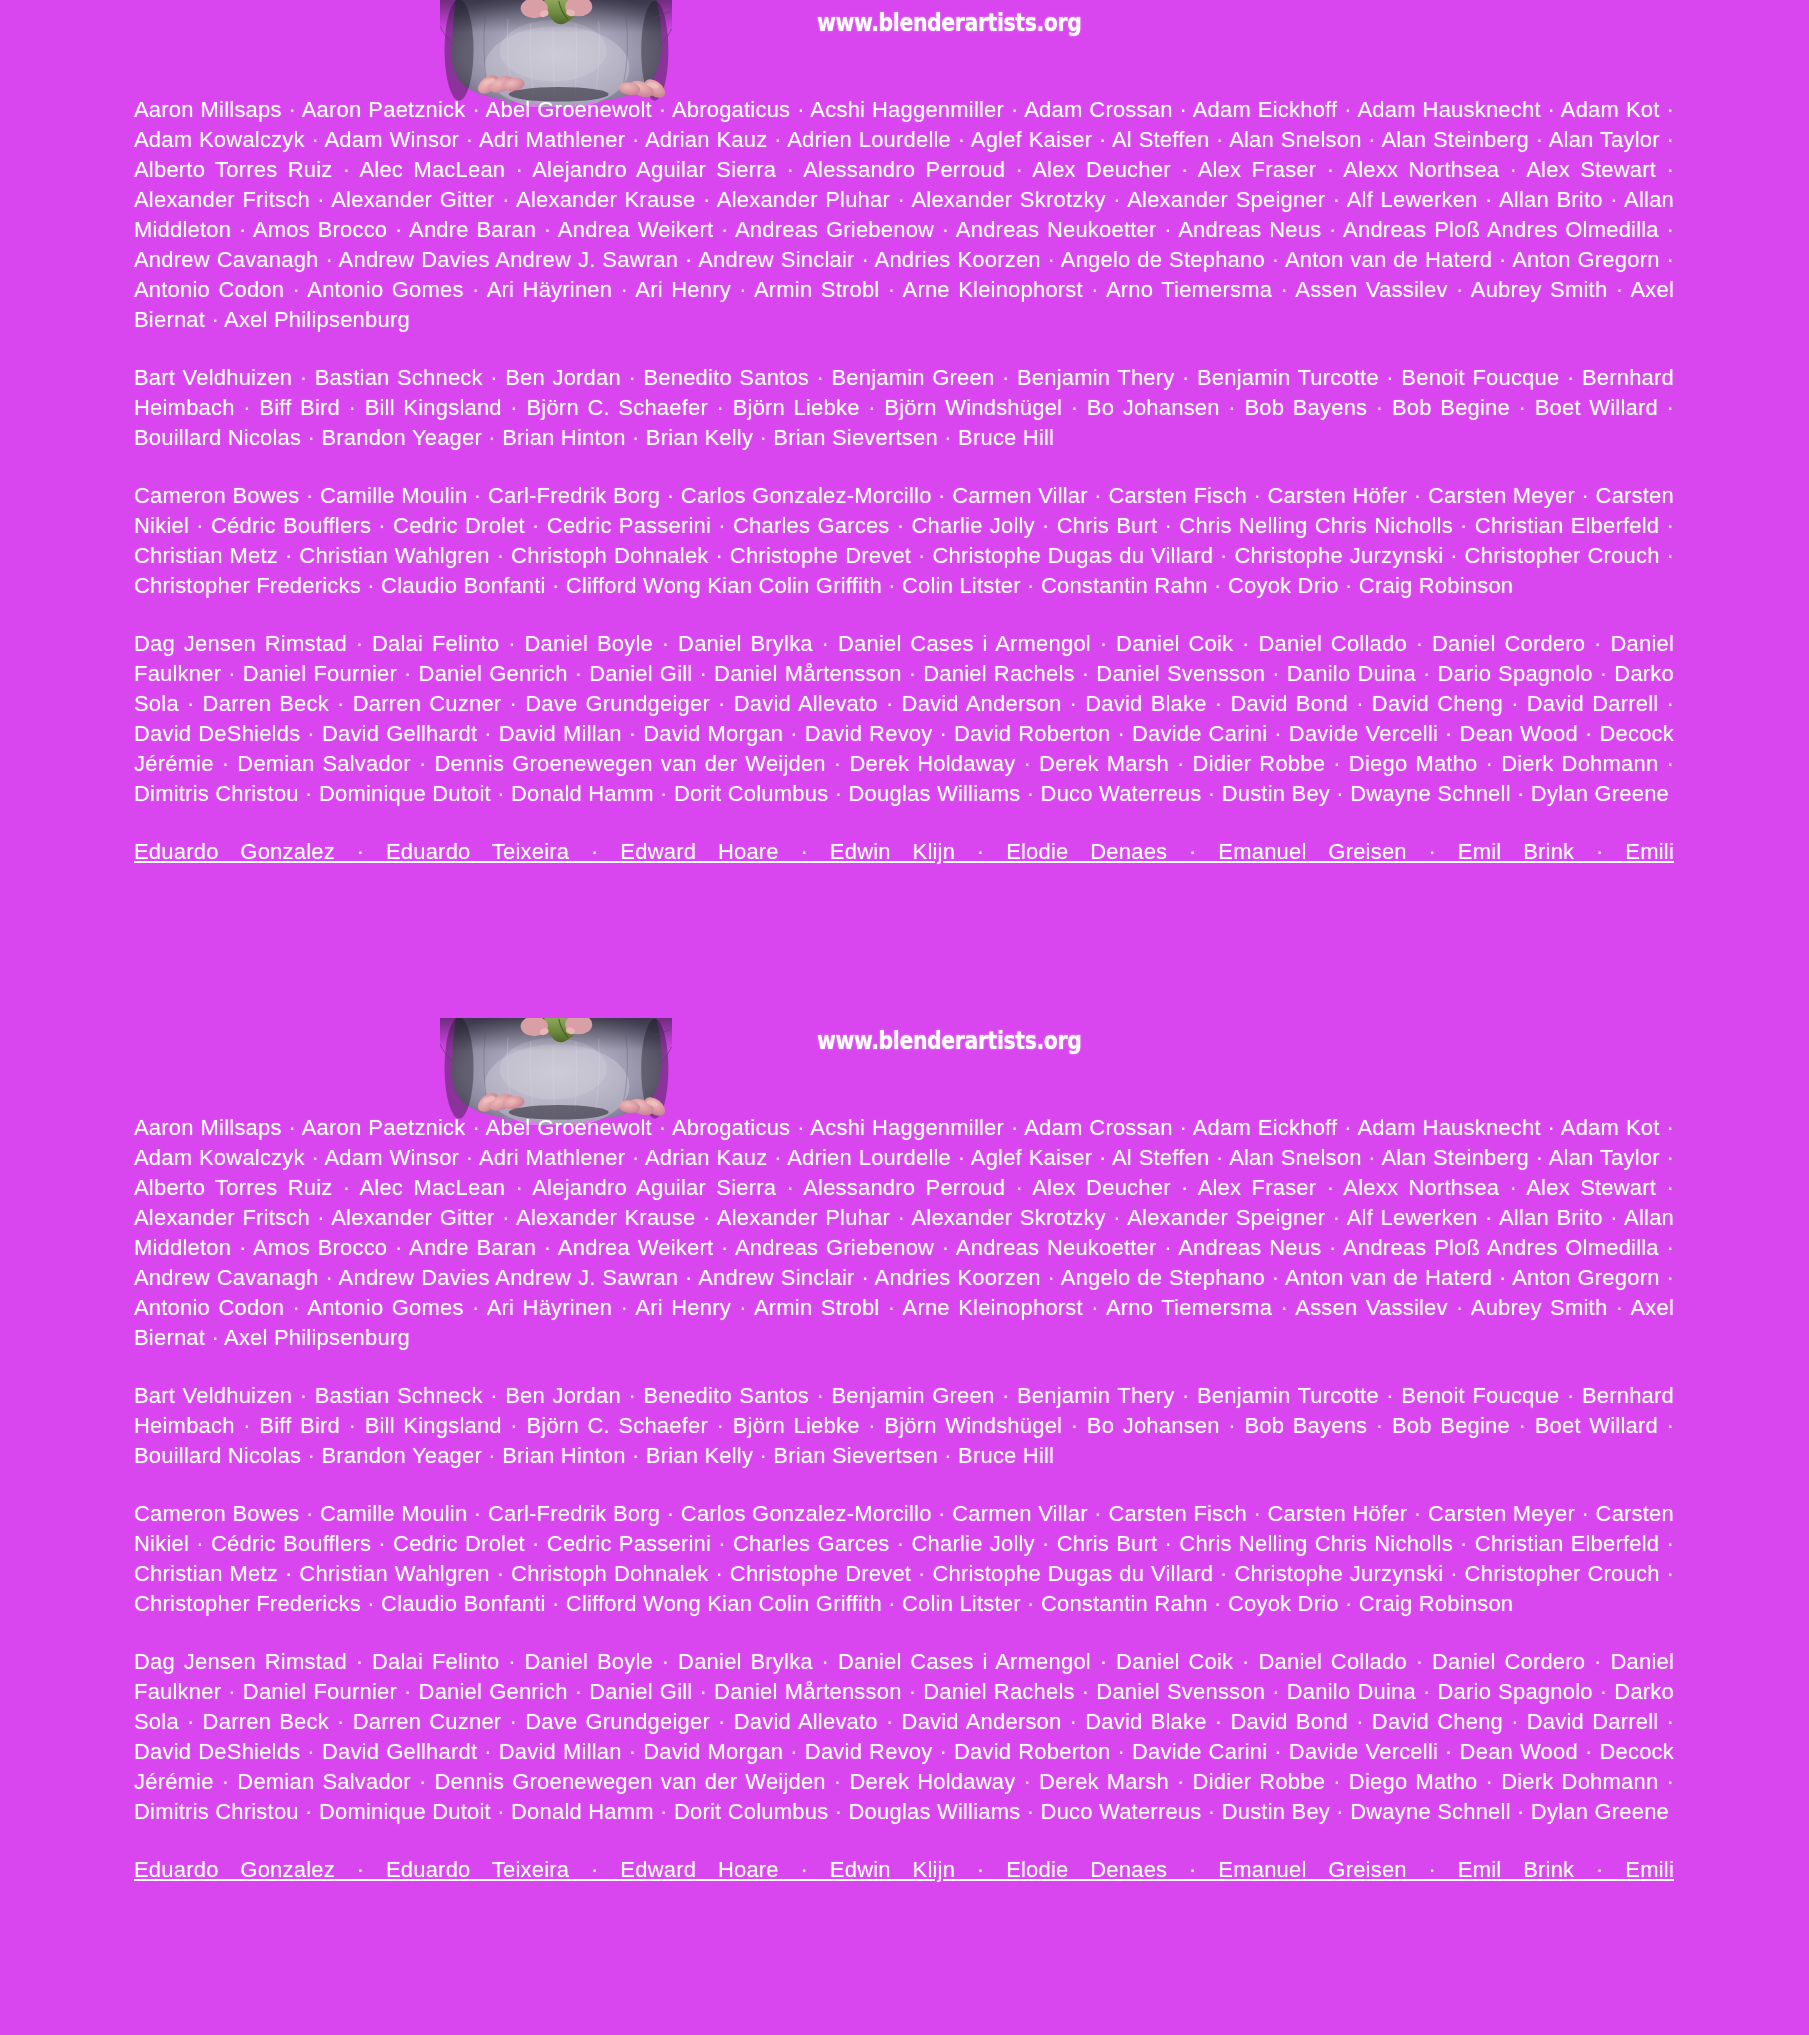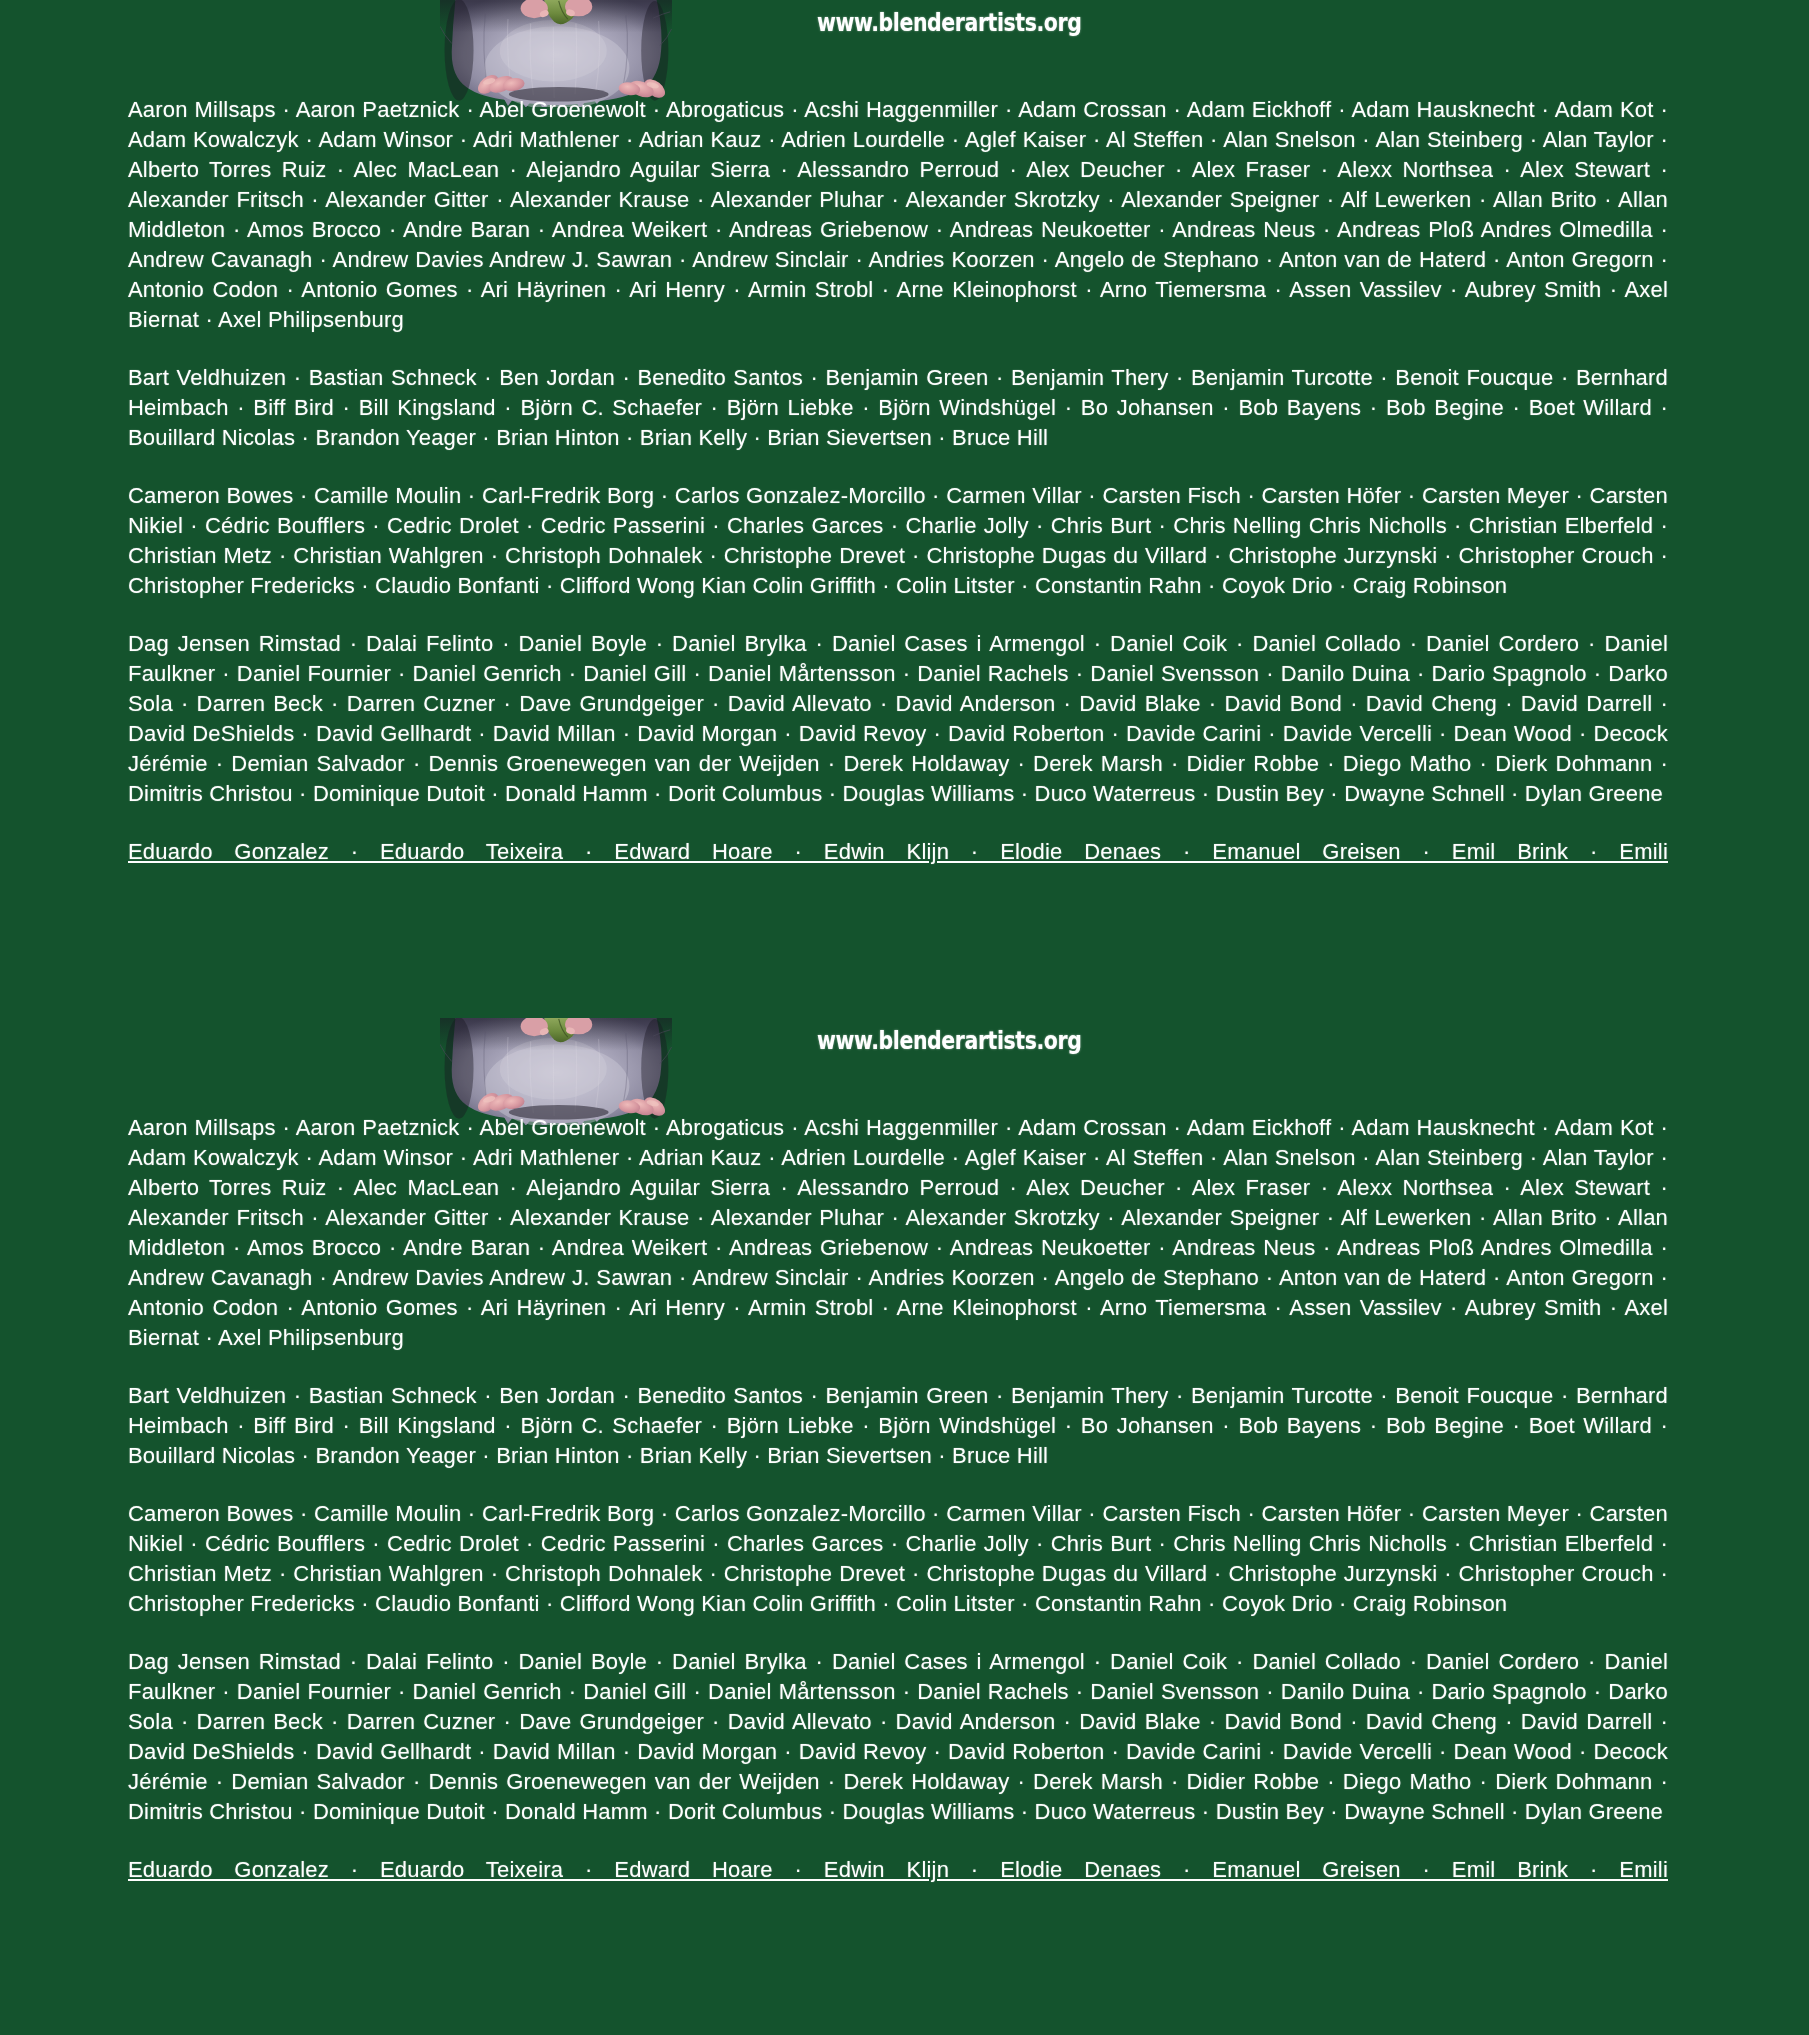--- a/index.html
+++ b/index.html
@@ -5,21 +5,21 @@
   html, body {
     margin: 0; padding: 0;
     width: 1809px; height: 2035px;
     background: #000000;
     overflow: hidden;
     font-family: "Liberation Sans", "DejaVu Sans", sans-serif;
   }
   .tile {
     position: relative;
     width: 1809px; height: 1018px;
-    background: #14532d;
+    background: #d946ef;
     overflow: hidden;
   }
   .rodent {
     position: absolute;
     left: 440px; top: 0;
     width: 232px; height: 107px;
   }
   .site-url {
     position: absolute;
     left: 817px; top: 11px;
@@ -29,21 +29,21 @@
     font-size: 24.4px;
     line-height: 1;
     letter-spacing: -0.5px;
     transform: scaleX(0.84);
     transform-origin: left top;
     text-shadow: 0 0 2.3px rgba(255,255,255,0.55);
     white-space: nowrap;
   }
   .credits {
     position: absolute;
-    left: 128px; top: 95px;
+    left: 134px; top: 95px;
     width: 1540px;
     color: #ffffff;
   }
   .credits p {
     margin: 0 0 28px 0;
     font-size: 22px;
     line-height: 30px;
     letter-spacing: 0.2px;
     text-align: justify;
     color: #ffffff;

